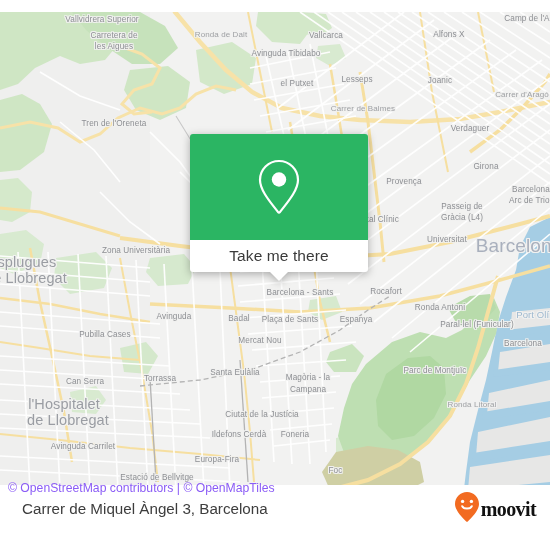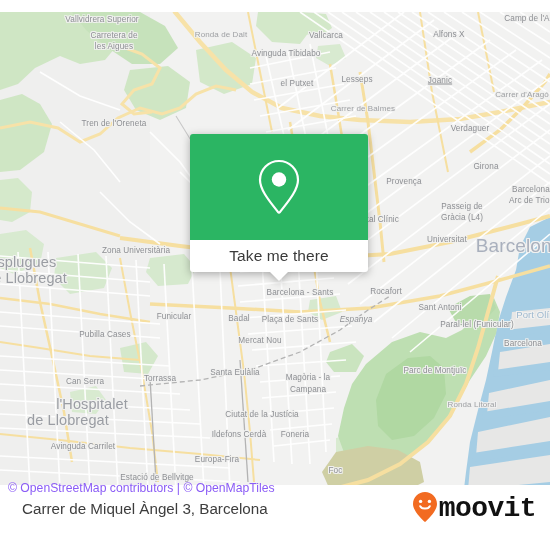--- a/index.html
+++ b/index.html
@@ -141,23 +141,23 @@
     font-family: "Liberation Sans", sans-serif;
     white-space: nowrap;
   }
   #brand-logo {
     display: flex;
     align-items: center;
     gap: 1px;
   }
   #brand-name {
     color: #111111;
-    font-size: 28px;
+    font-size: 20px;
     font-weight: bold;
-    font-family: Liberation Mono, monospace;
+    font-family: Liberation Serif, serif;
     letter-spacing: -0.6px;
     line-height: 1;
   }
 </style>
 </head>
 <body>
 
 <div id="app">
 
   <div id="map">
@@ -350,57 +350,57 @@
         <div class="map-label " style="left: 102px; top: 7px;">Vallvidrera Superior</div>
         <div class="map-label " style="left: 114px; top: 23px;">Carretera de</div>
         <div class="map-label " style="left: 114px; top: 34px;">les Aigues</div>
         <div class="map-label road" style="left: 221px; top: 22px;">Ronda de Dalt</div>
         <div class="map-label " style="left: 286px; top: 41px;">Avinguda Tibidabo</div>
         <div class="map-label " style="left: 326px; top: 23px;">Vallcarca</div>
         <div class="map-label " style="left: 449px; top: 22px;">Alfons X</div>
         <div class="map-label " style="left: 533px; top: 6px;">Camp de l'Arpa</div>
         <div class="map-label " style="left: 297px; top: 71px;">el Putxet</div>
         <div class="map-label " style="left: 357px; top: 67px;">Lesseps</div>
-        <div class="map-label " style="left: 440px; top: 68px; text-decoration: underline;">Joanic</div>
+        <div class="map-label " style="left: 440px; top: 68px;">Joanic</div>
         <div class="map-label road" style="left: 363px; top: 96px;">Carrer de Balmes</div>
         <div class="map-label road" style="left: 522px; top: 82px;">Carrer d'Aragó</div>
         <div class="map-label " style="left: 114px; top: 111px;">Tren de l'Oreneta</div>
         <div class="map-label " style="left: 470px; top: 116px;">Verdaguer</div>
         <div class="map-label " style="left: 404px; top: 169px;">Provença</div>
         <div class="map-label " style="left: 486px; top: 154px;">Girona</div>
         <div class="map-label " style="left: 531px; top: 177px;">Barcelona</div>
         <div class="map-label " style="left: 534px; top: 188px;">Arc de Triomf</div>
         <div class="map-label " style="left: 372px; top: 207px;">Hospital Clínic</div>
         <div class="map-label " style="left: 462px; top: 194px;">Passeig de</div>
         <div class="map-label " style="left: 462px; top: 205px;">Gràcia (L4)</div>
         <div class="map-label " style="left: 447px; top: 227px;">Universitat</div>
         <div class="map-label " style="left: 136px; top: 238px;">Zona Universitària</div>
         <div class="map-label city" style="left: 22px; top: 250px;">Esplugues</div>
         <div class="map-label city" style="left: 26px; top: 266px;">de Llobregat</div>
         <div class="map-label city-big" style="left: 519px; top: 234px;">Barcelona</div>
         <div class="map-label " style="left: 300px; top: 280px;">Barcelona - Sants</div>
         <div class="map-label " style="left: 386px; top: 279px;">Rocafort</div>
-        <div class="map-label " style="left: 440px; top: 295px;">Sant Antoni</div>
+        <div class="map-label " style="left: 440px; top: 295px;">Ronda Antoni</div>
         <div class="map-label " style="left: 239px; top: 306px;">Badal</div>
-        <div class="map-label " style="left: 174px; top: 304px;">Funicular</div>
+        <div class="map-label " style="left: 174px; top: 304px;">Avinguda</div>
         <div class="map-label " style="left: 290px; top: 307px;">Plaça de Sants</div>
-        <div class="map-label " style="left: 356px; top: 307px; font-style: italic;">Espanya</div>
+        <div class="map-label " style="left: 356px; top: 307px;">Espanya</div>
         <div class="map-label " style="left: 477px; top: 312px;">Paral·lel (Funicular)</div>
         <div class="map-label " style="left: 105px; top: 322px;">Pubilla Cases</div>
         <div class="map-label " style="left: 260px; top: 328px;">Mercat Nou</div>
         <div class="map-label " style="left: 523px; top: 331px;">Barcelona</div>
         <div class="map-label water" style="left: 543px; top: 302px;">Port Olímpic</div>
         <div class="map-label " style="left: 85px; top: 369px;">Can Serra</div>
         <div class="map-label " style="left: 160px; top: 366px;">Torrassa</div>
         <div class="map-label " style="left: 235px; top: 360px;">Santa Eulàlia</div>
         <div class="map-label " style="left: 308px; top: 365px;">Magòria - la</div>
         <div class="map-label " style="left: 308px; top: 377px;">Campana</div>
         <div class="map-label " style="left: 435px; top: 358px;">Parc de Montjuïc</div>
         <div class="map-label road" style="left: 472px; top: 392px;">Ronda Litoral</div>
-        <div class="map-label city" style="left: 64px; top: 392px; margin-left: 28px;">l'Hospitalet</div>
+        <div class="map-label city" style="left: 64px; top: 392px;">l'Hospitalet</div>
         <div class="map-label city" style="left: 68px; top: 408px;">de Llobregat</div>
         <div class="map-label " style="left: 262px; top: 402px;">Ciutat de la Justícia</div>
         <div class="map-label " style="left: 239px; top: 422px;">Ildefons Cerdà</div>
         <div class="map-label " style="left: 295px; top: 422px;">Foneria</div>
         <div class="map-label " style="left: 83px; top: 434px;">Avinguda Carrilet</div>
         <div class="map-label " style="left: 217px; top: 447px;">Europa-Fira</div>
         <div class="map-label " style="left: 312px; top: 458px; padding-left: 47px;">Foc</div>
         <div class="map-label " style="left: 157px; top: 465px;">Estació de Bellvitge</div>
       </div>
 

